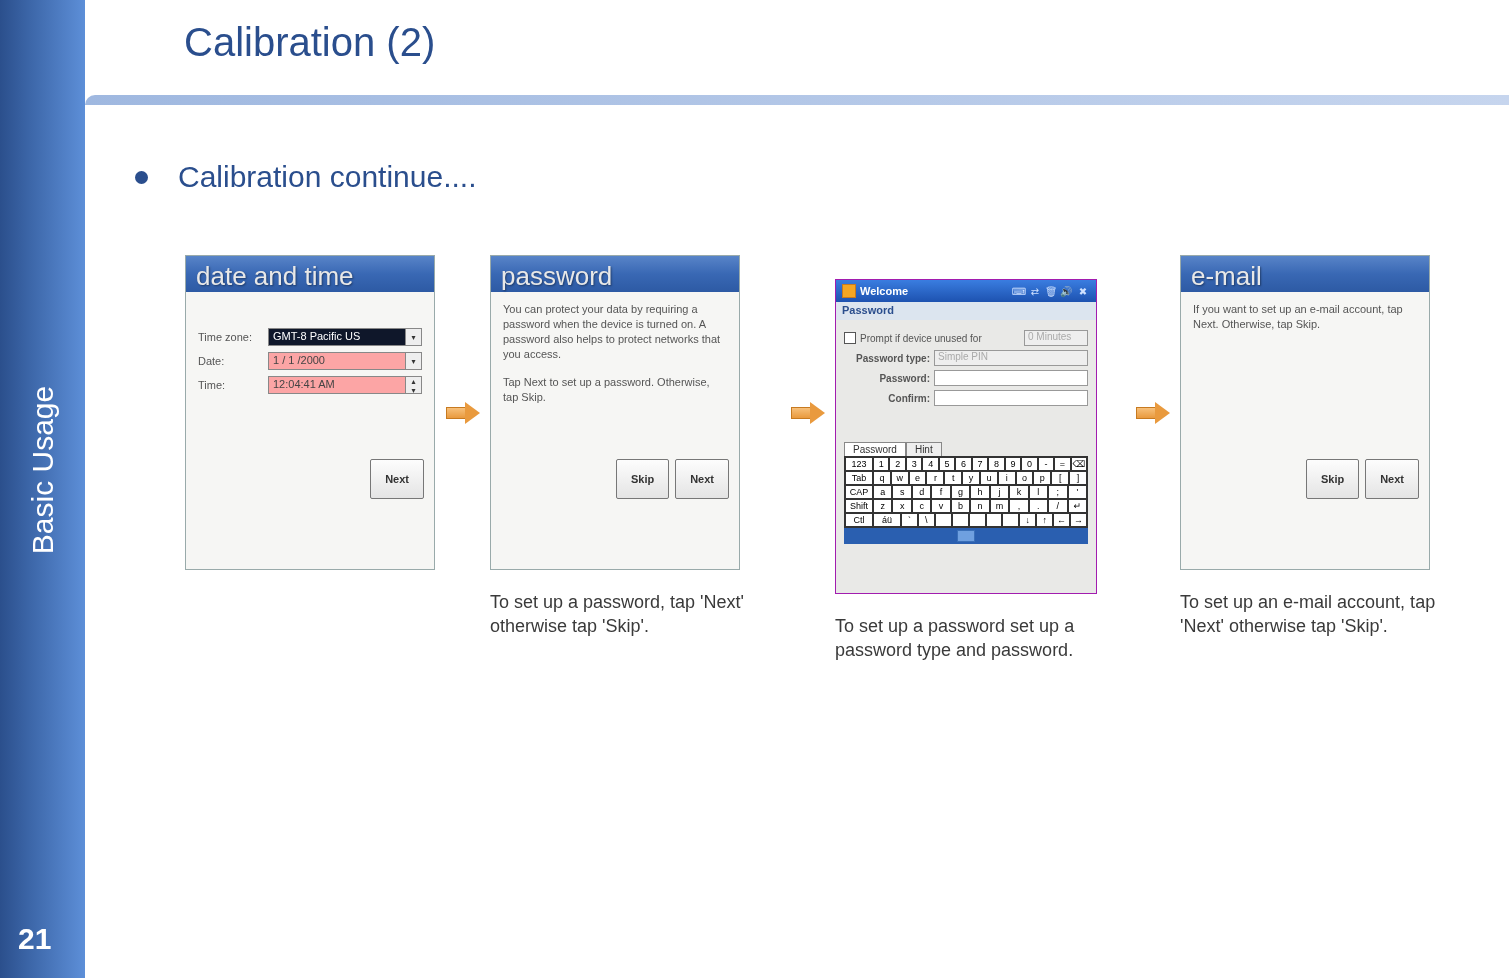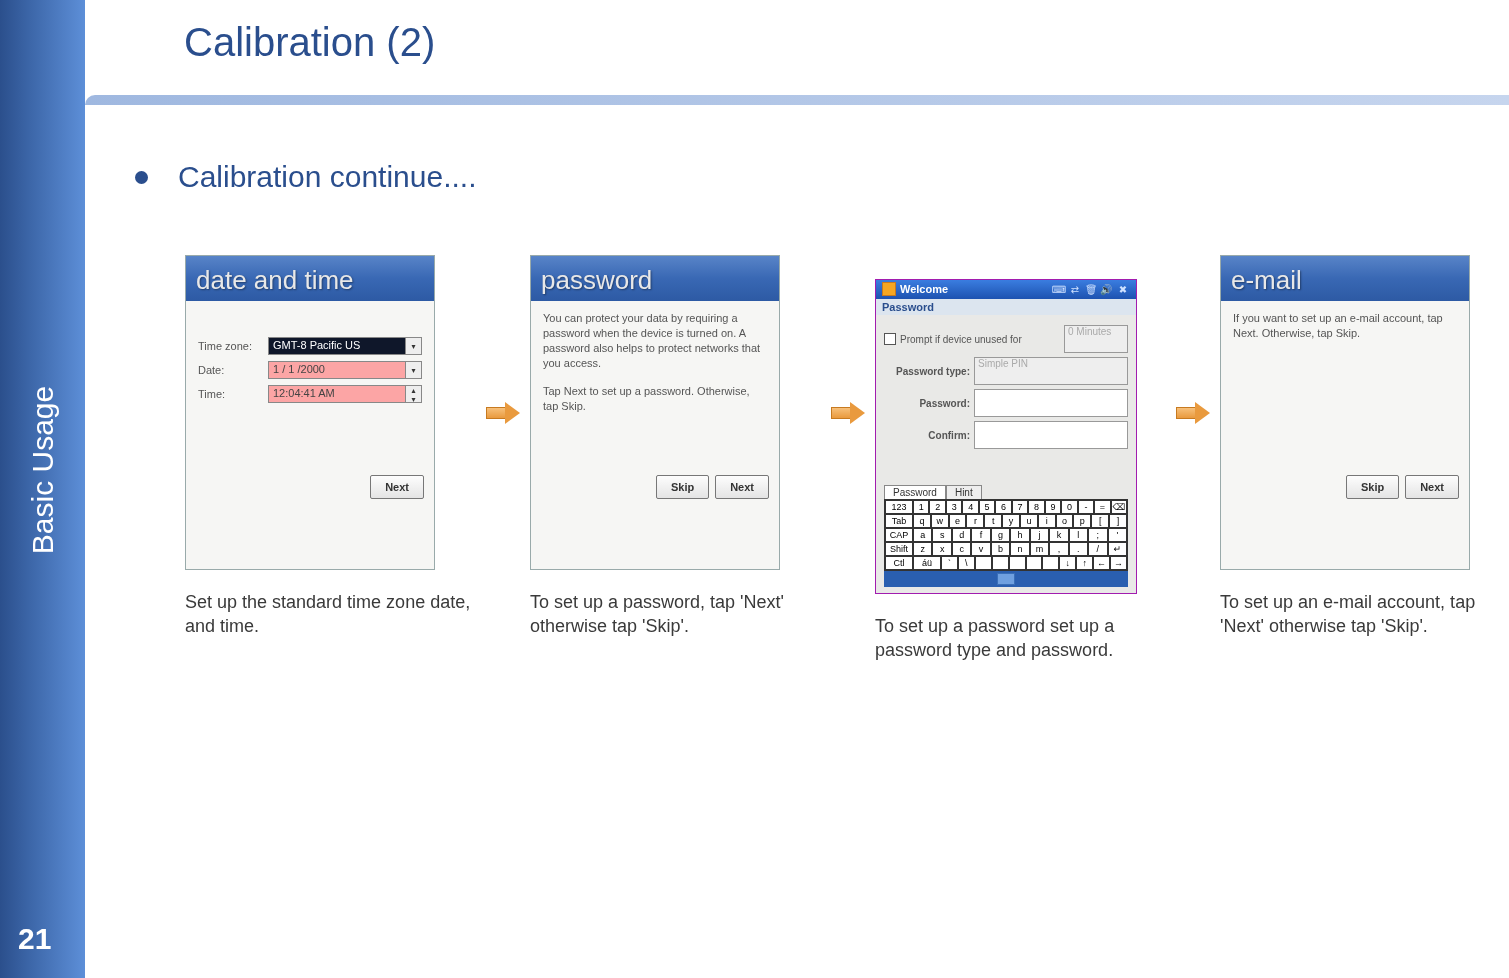--- a/index.html
+++ b/index.html
@@ -123,21 +123,21 @@
   .panel {
     width: 250px;
     height: 315px;
     border: 1px solid #9aa;
     background: #f6f6f4;
     display: flex;
     flex-direction: column;
     overflow: hidden;
   }
   .panel-header {
-    height: 45px;
+    height: 36px;
     background: linear-gradient(to bottom, #5884c8 0%, #3968b4 50%, #2d5aa4 100%);
     color: #e8e8e8;
     font-size: 26px;
     padding: 4px 10px 0 10px;
     display: flex;
     align-items: center;
     text-shadow: 1px 1px 2px rgba(0,0,0,0.4);
   }
   .panel-body {
     flex: 1;
@@ -151,21 +151,21 @@
     display: flex;
     justify-content: flex-end;
     gap: 6px;
   }
   .pbtn {
     border: 1px solid #777;
     background: linear-gradient(to bottom,#fdfdfd,#e4e4e4);
     font-size: 11px;
     font-weight: bold;
     color: #333;
-    padding: 5px 14px;
+    padding: 13px 14px;
     border-radius: 2px;
   }
   .caption {
     margin-top: 20px;
     width: 290px;
     font-size: 18px;
     color: #3a3a3a;
     line-height: 1.35;
   }
   
@@ -193,21 +193,21 @@
   .ps3-title-icon{ width:14px;height:14px;background:#f5a623;border:1px solid #c77a20;}
   .ps3-title-text{ color:#fff; font-size:11px; font-weight:bold; flex:1;}
   .ps3-tray{ display:flex; gap:2px;}
   .tray-ico{ width:14px;height:14px; display:flex;align-items:center;justify-content:center; color:#cfe1ff; font-size:10px;}
   .ps3-sub {
     height:18px; background:#dce5ef; color:#2a4e8d; font-size:11px; font-weight:bold; padding:2px 6px;
   }
   .ps3-body { padding:6px 8px; font-size:10px; color:#555; }
   .ps3-row { display:flex; align-items:center; margin:4px 0; gap:4px;}
   .ps3-lbl { width:86px; text-align:right;font-weight:bold; }
-  .ps3-inp { flex:1; height:28px; border:1px solid #999; background:#fff; font-size:10px; padding:0 3px; color:#999;}
+  .ps3-inp { flex:1; height:16px; border:1px solid #999; background:#fff; font-size:10px; padding:0 3px; color:#999;}
   .ps3-inp.dis{ background:#eee; color:#aaa;}
   .chk{ width:12px;height:12px;border:1px solid #555;background:#fff; }
   .ps3-tabs{ margin-top:8px; display:flex; }
   .ps3-tab{ border:1px solid #888; border-bottom:0; padding:1px 8px; font-size:10px; background:#eee; color:#333;}
   .ps3-tab.active{ background:#fff; }
   .kbd{ border:1px solid #333; background:#fff; }
   .kbd-row{ display:flex; }
   .key{ border:0.5px solid #333; height:14px; font-size:9px; display:flex;align-items:center;justify-content:center; color:#000; background:#fff;}
   .keywide{ flex:0 0 28px;}
   .keynorm{ flex:1 1 0;}
@@ -256,21 +256,20 @@
             <div class="spinbtn">▴</div>
             <div class="spinbtn">▾</div>
           </div>
         </div>
       </div>
       <div class="panel-footer">
         <div class="pbtn">Next</div>
       </div>
       <div style="height:60px"></div>
     </div>
-    <div class="caption">Set up the standard time zone date, and time.</div>
   </div>
 
   <div class="arrow-cell">
     <div class="arrow">
       <div class="arrow-body"></div>
         <div class="arrow-head"></div>
     </div>
   </div>
 
   <div class="panel-col">

